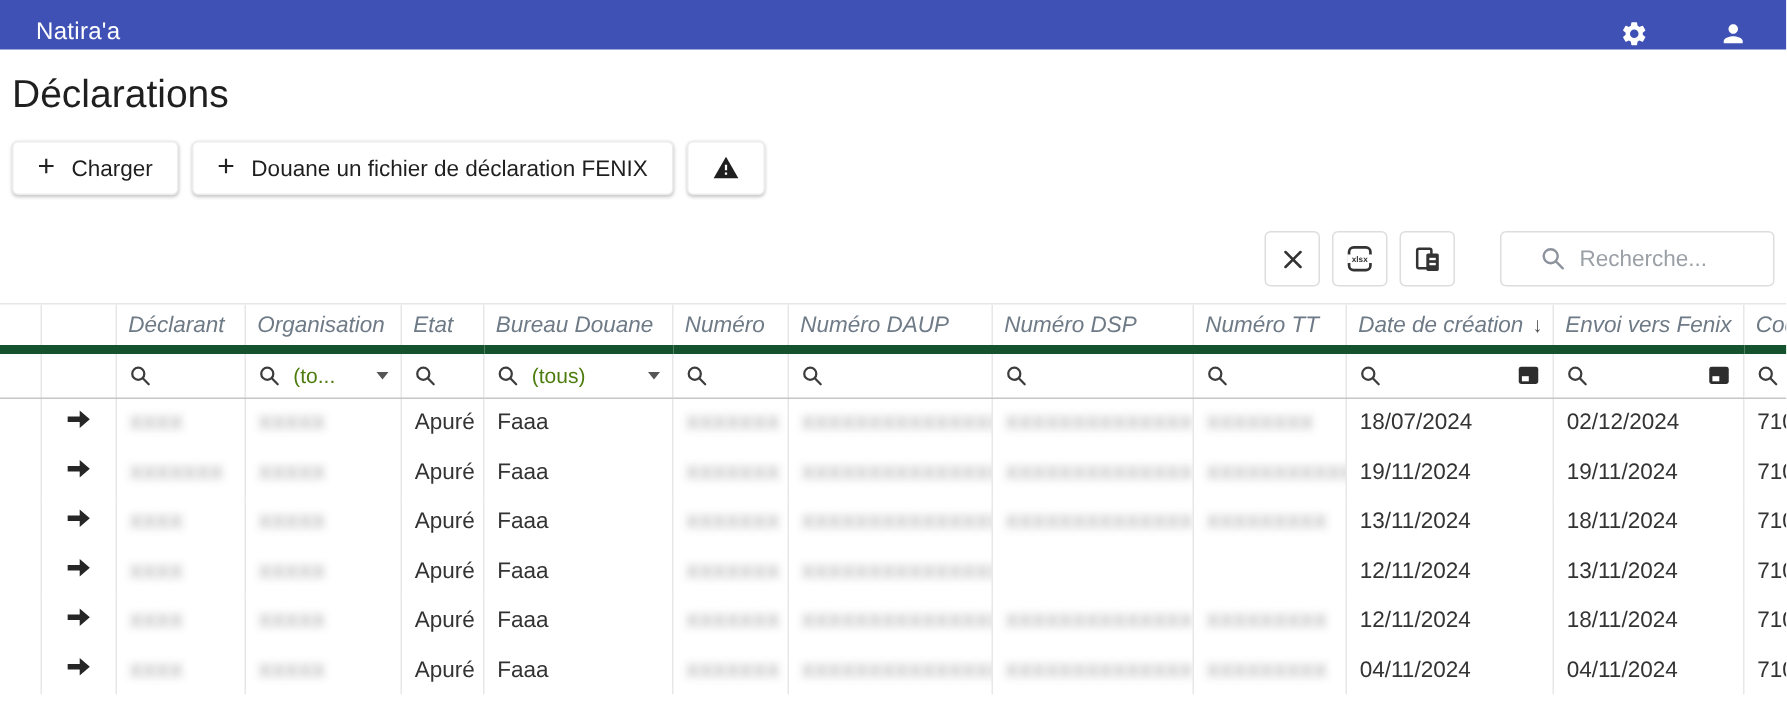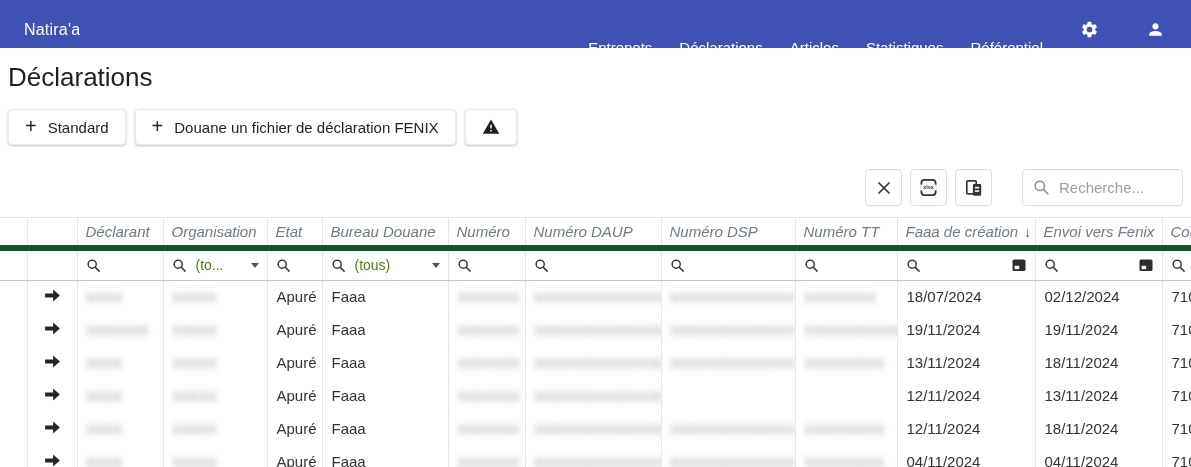--- a/index.html
+++ b/index.html
@@ -1,21 +1,21 @@
 <!DOCTYPE html>
 <html><head>
 <meta charset="utf-8">
 <style>
   * { margin:0; padding:0; box-sizing:border-box; }
   html,body { background:#fff; }
   body { font-family:"Liberation Sans","DejaVu Sans",sans-serif; }
   .screen { width:1191px; height:467px; overflow:hidden; position:relative; background:#fff; }
 
   
-  .appbar { height:48px; background:#3f51b5; color:#fff; display:flex; align-items:center;
+  .appbar { height:33px; background:#3f51b5; color:#fff; display:flex; align-items:center;
             padding:11px 20px 0 24px; }
   .brand { font-size:16px; font-weight:500; letter-spacing:.2px; cursor:pointer; }
   .appnav { margin-left:auto; display:flex; align-items:center; gap:27px; font-size:15px; }
   .appnav .nav-item { cursor:pointer; white-space:nowrap;margin-top:36px; }
   .appnav .icon-btn { display:flex; align-items:center; justify-content:center; cursor:pointer; }
   .appnav .gear-wrap { margin-left:10px; }
   .appnav .user-wrap { margin-left:20px; margin-right:6px; }
 
   
   .page-title { font-size:26px; font-weight:400; color:#1f1f1f; margin:14px 0 0 8px; line-height:30px; }
@@ -26,22 +26,22 @@
          display:inline-flex; align-items:center; gap:11px; padding:0 16px; font-size:15px;
          color:#1f1f1f; cursor:pointer; white-space:nowrap;
          box-shadow:0 1px 3px rgba(0,0,0,.14), 0 1px 2px rgba(0,0,0,.10); }
   .btn .plus { font-size:20px; font-weight:400; color:#222; line-height:1; margin-top:-2px; }
 
   
   .grid-toolbar { display:flex; align-items:center; justify-content:flex-end; gap:8px;
                   margin:24px 8px 0 0; height:37px; }
   .tool-btn { width:37px; height:37px; background:#fff; border:1px solid #ddd; border-radius:4px;
               display:flex; align-items:center; justify-content:center; cursor:pointer; }
-  .searchbox { width:161px; height:37px; border:1px solid #ddd; border-radius:4px; background:#fff;
-               display:flex; align-items:center; padding:0 10px; gap:9px; margin-left:22px; }
+  .searchbox { width:183px; height:37px; border:1px solid #ddd; border-radius:4px; background:#fff;
+               display:flex; align-items:center; padding:0 26px; gap:9px; margin-left:22px; }
   .searchbox input { border:none; outline:none; width:100%; font-size:15px; color:#333;
                      font-family:"Liberation Sans","DejaVu Sans",sans-serif; }
   .searchbox input::placeholder { color:#9aa0a6; }
 
   
   .grid-wrap { margin-top:11px; width:1191px; overflow:hidden; border-top:1px solid #e6e6e6; }
   table { border-collapse:collapse; table-layout:fixed; width:1282px; }
   th, td { border-right:1px solid #e7e7e7; overflow:hidden; white-space:nowrap; text-align:left; }
   thead tr.hdr th { height:30px; font-weight:400; font-size:15px; color:#6e7a86; padding:0 8px;
                     border-bottom:6px solid #14532d;font-style:italic; }
@@ -83,21 +83,21 @@
           </svg>
       </span>
     </nav>
   </header>
 
   <h1 class="page-title">Déclarations</h1>
 
   <div class="actions">
     <button class="btn">
       <span class="plus">+</span>
-      <span>Standard</span>
+      <span>Charger</span>
     </button>
     <button class="btn">
       <span class="plus">+</span>
       <span>Douane un fichier de déclaration FENIX</span>
     </button>
     <button class="btn">
       <span style="display:flex;">
         <svg width="18" height="18" viewBox="0 0 24 24">
             <path fill="#1f1f1f" d="M1 21h22L12 2 1 21z"></path>
             <path fill="#fff" d="M13 18h-2v-2h2v2zm0-4h-2v-5h2v5z"></path>
@@ -166,21 +166,21 @@
           <th class="c-pre"></th>
           <th class="c-arrow"></th>
           <th>Déclarant</th>
           <th>Organisation</th>
           <th>Etat</th>
           <th>Bureau Douane</th>
           <th>Numéro</th>
           <th>Numéro DAUP</th>
           <th>Numéro DSP</th>
           <th>Numéro TT</th>
-          <th><span>Faaa de création</span><span class="sort-arrow">↓</span></th>
+          <th><span>Date de création</span><span class="sort-arrow">↓</span></th>
           <th>Envoi vers Fenix</th>
           <th>Code</th>
         </tr>
         <tr class="fltr">
           <td class="c-pre"></td>
           <td class="c-arrow"></td>
           <td>
               <div class="fltr-cell">
                 <svg width="15" height="15" viewBox="0 0 16 16">
                   <circle cx="6.6" cy="6.6" r="4.3" fill="none" stroke="#3c3c3c" stroke-width="1.6"></circle>

